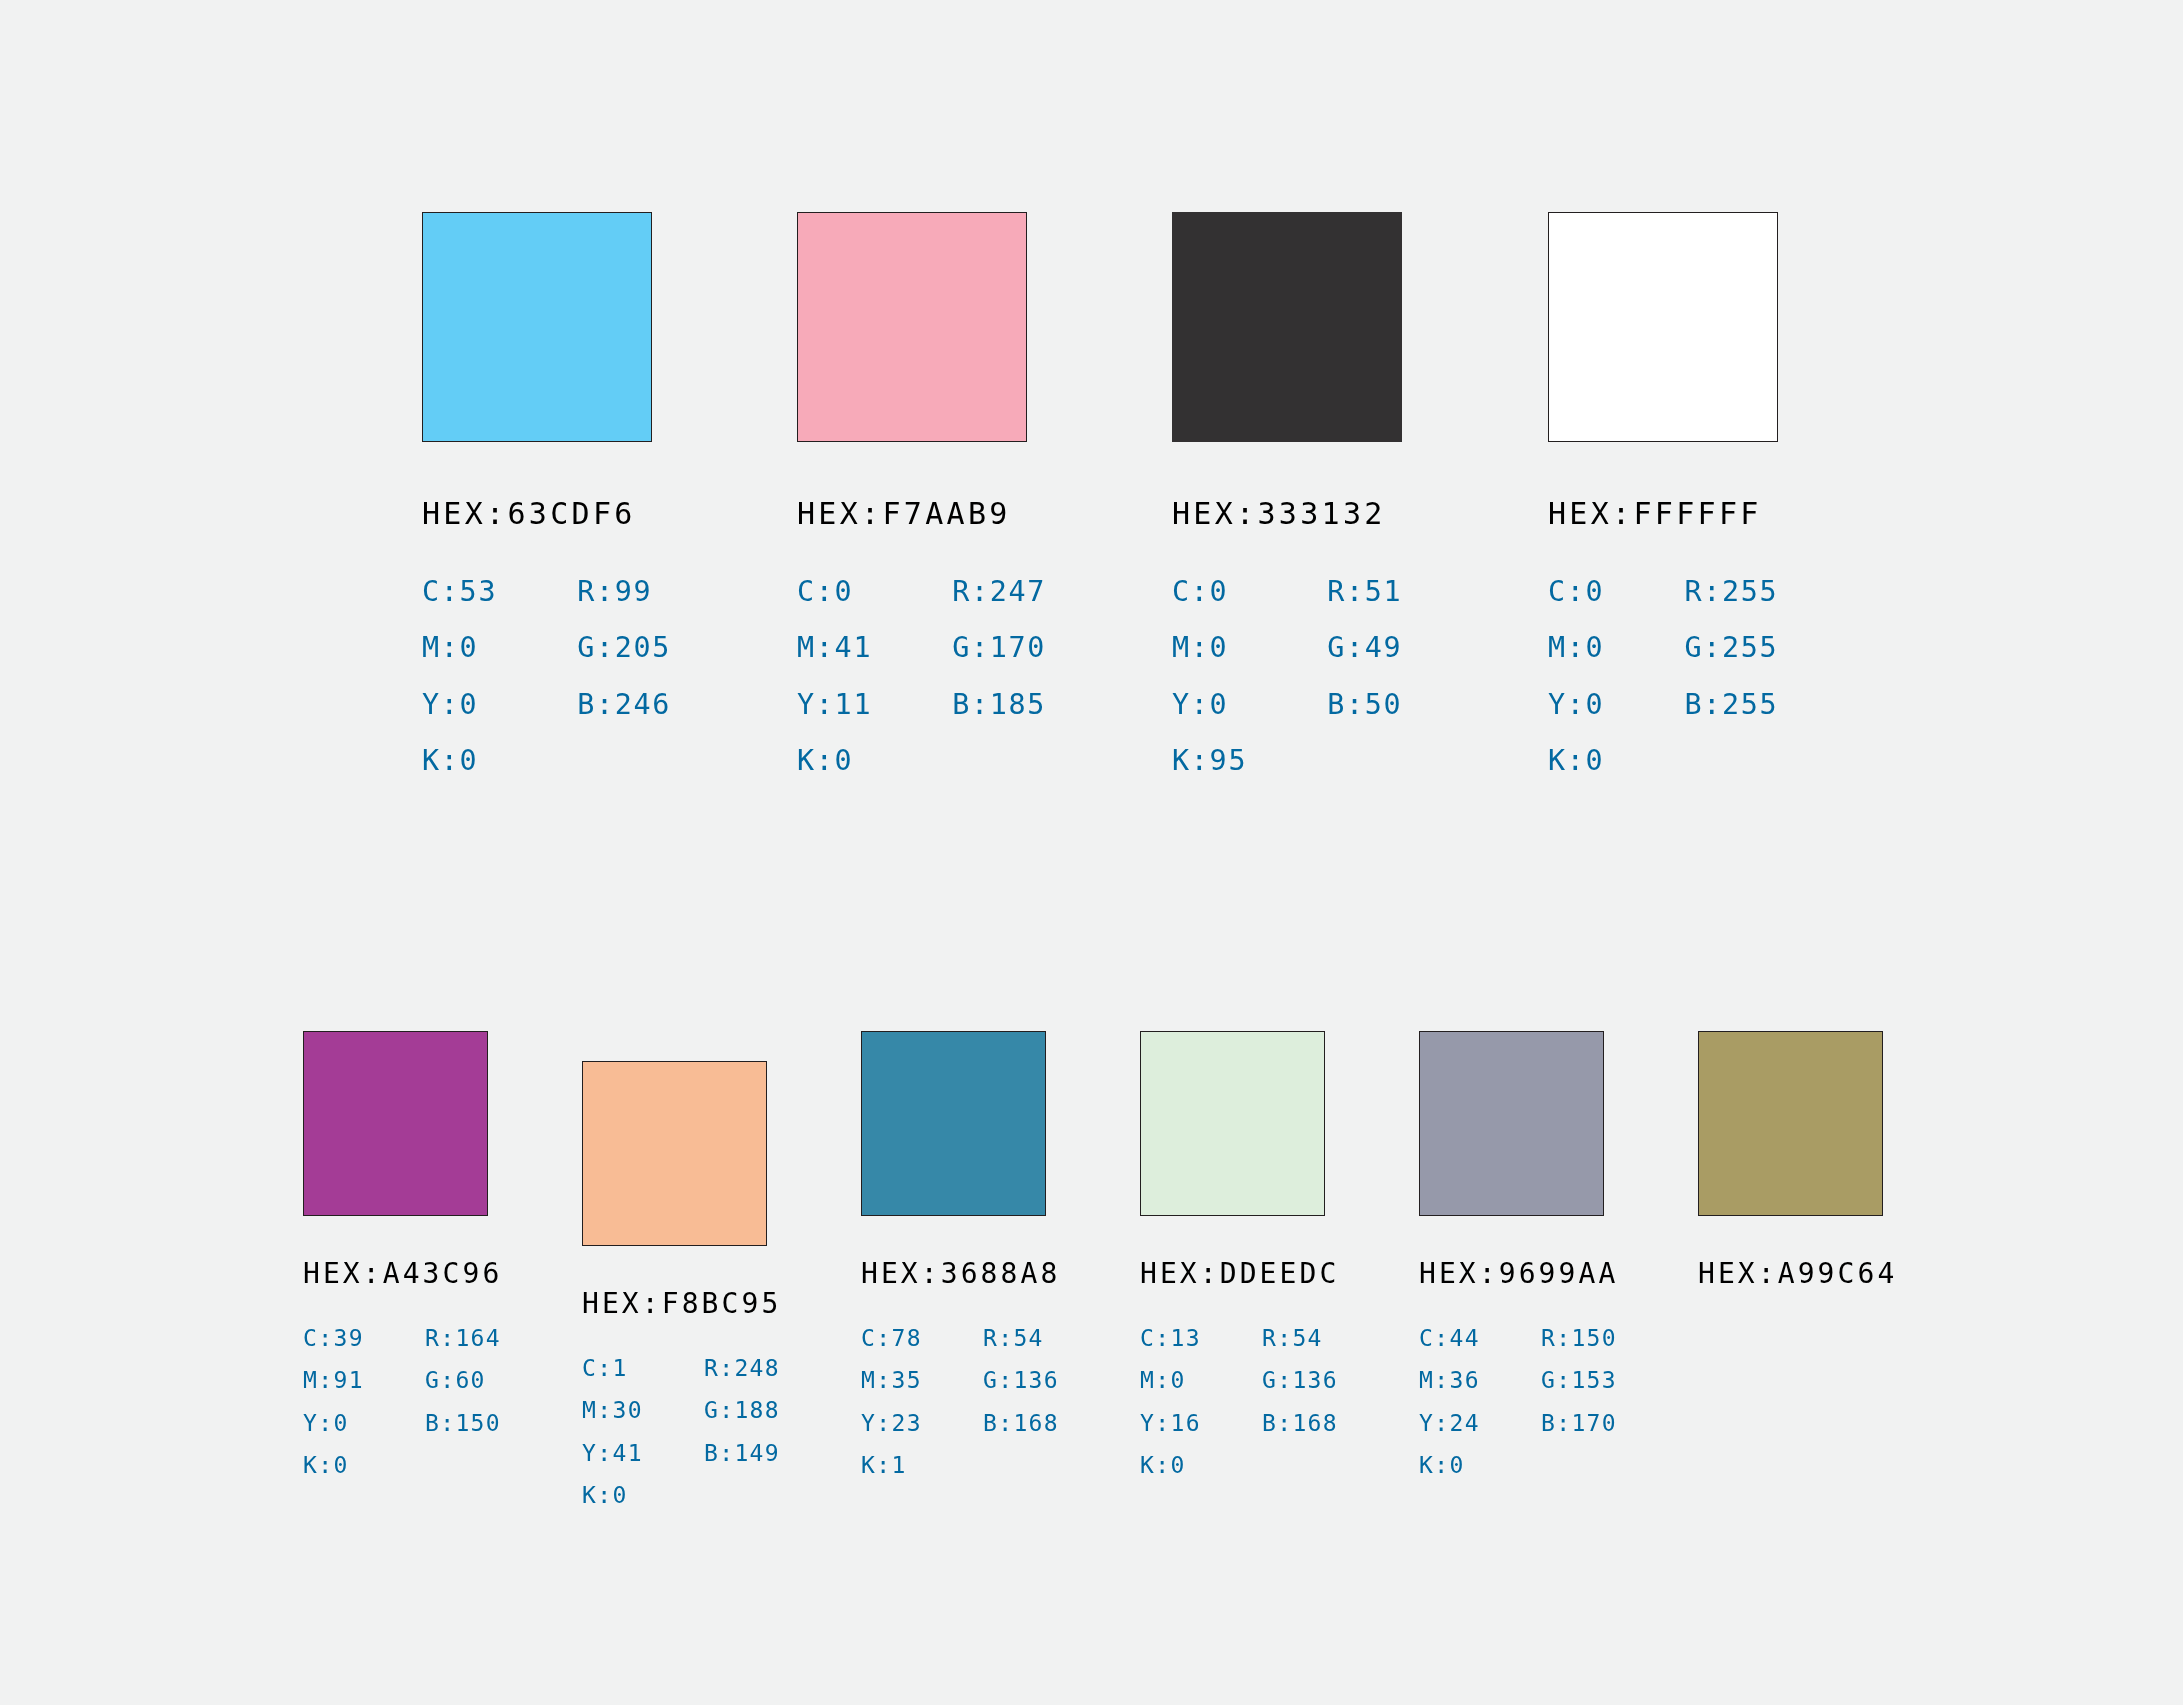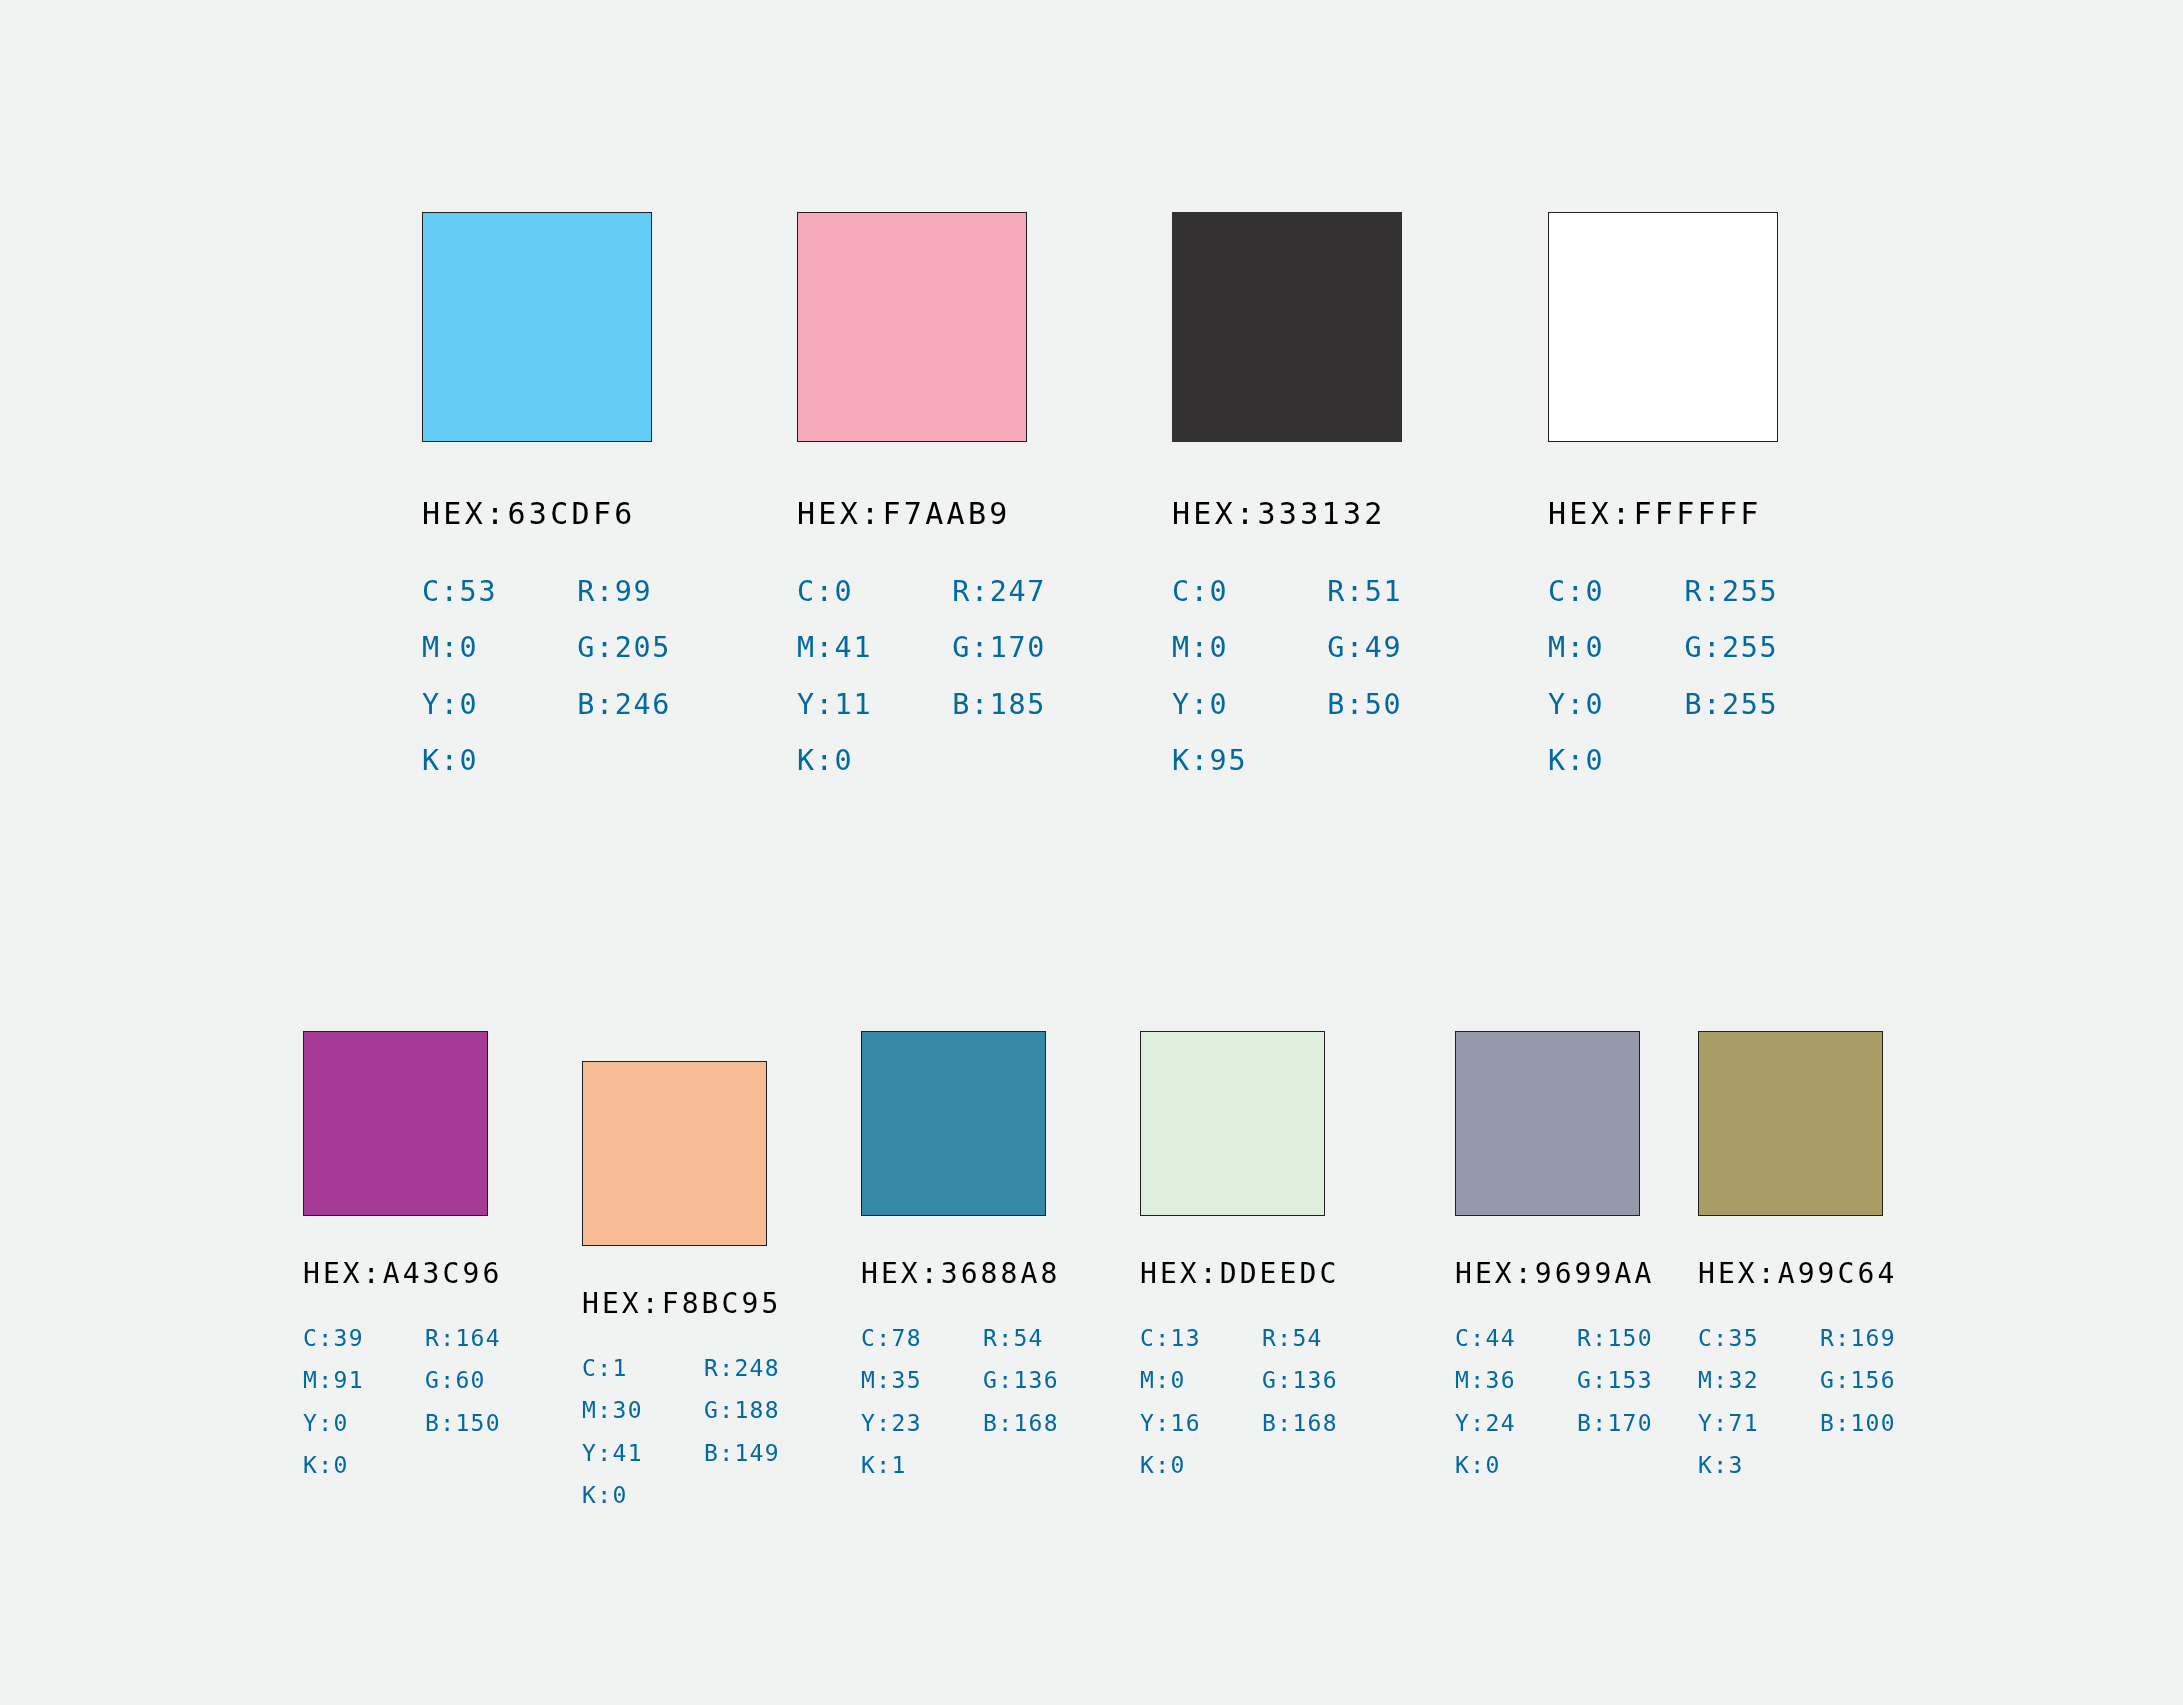--- a/index.html
+++ b/index.html
@@ -204,44 +204,34 @@
       <span>R:54</span>
       <span>M:0</span>
       <span>G:136</span>
       <span>Y:16</span>
       <span>B:168</span>
       <span>K:0</span>
       <span class="cell-empty">.</span>
     </div>
   </div>
 
-  <div class="swatch-group row-secondary" style="left:1419px; top:1031px;margin-left:36px;">
+  <div class="swatch-group row-secondary" style="left:1419px; top:1031px;">
     <div class="swatch-chip" style="background:#9699AA;"></div>
     <div class="hex-label">HEX:9699AA</div>
     <div class="value-grid">
       <span>C:44</span>
       <span>R:150</span>
       <span>M:36</span>
       <span>G:153</span>
       <span>Y:24</span>
       <span>B:170</span>
       <span>K:0</span>
       <span class="cell-empty">.</span>
     </div>
   </div>
 
   <div class="swatch-group row-secondary" style="left:1698px; top:1031px;">
     <div class="swatch-chip" style="background:#A99C64;"></div>
     <div class="hex-label">HEX:A99C64</div>
-    <div class="value-grid">
-      <span>C:35</span>
-      <span>R:169</span>
-      <span>M:32</span>
-      <span>G:156</span>
-      <span>Y:71</span>
-      <span>B:100</span>
-      <span>K:3</span>
-      <span class="cell-empty">.</span>
-    </div>
   </div>
 
 </div>
 
 
 </body></html>

